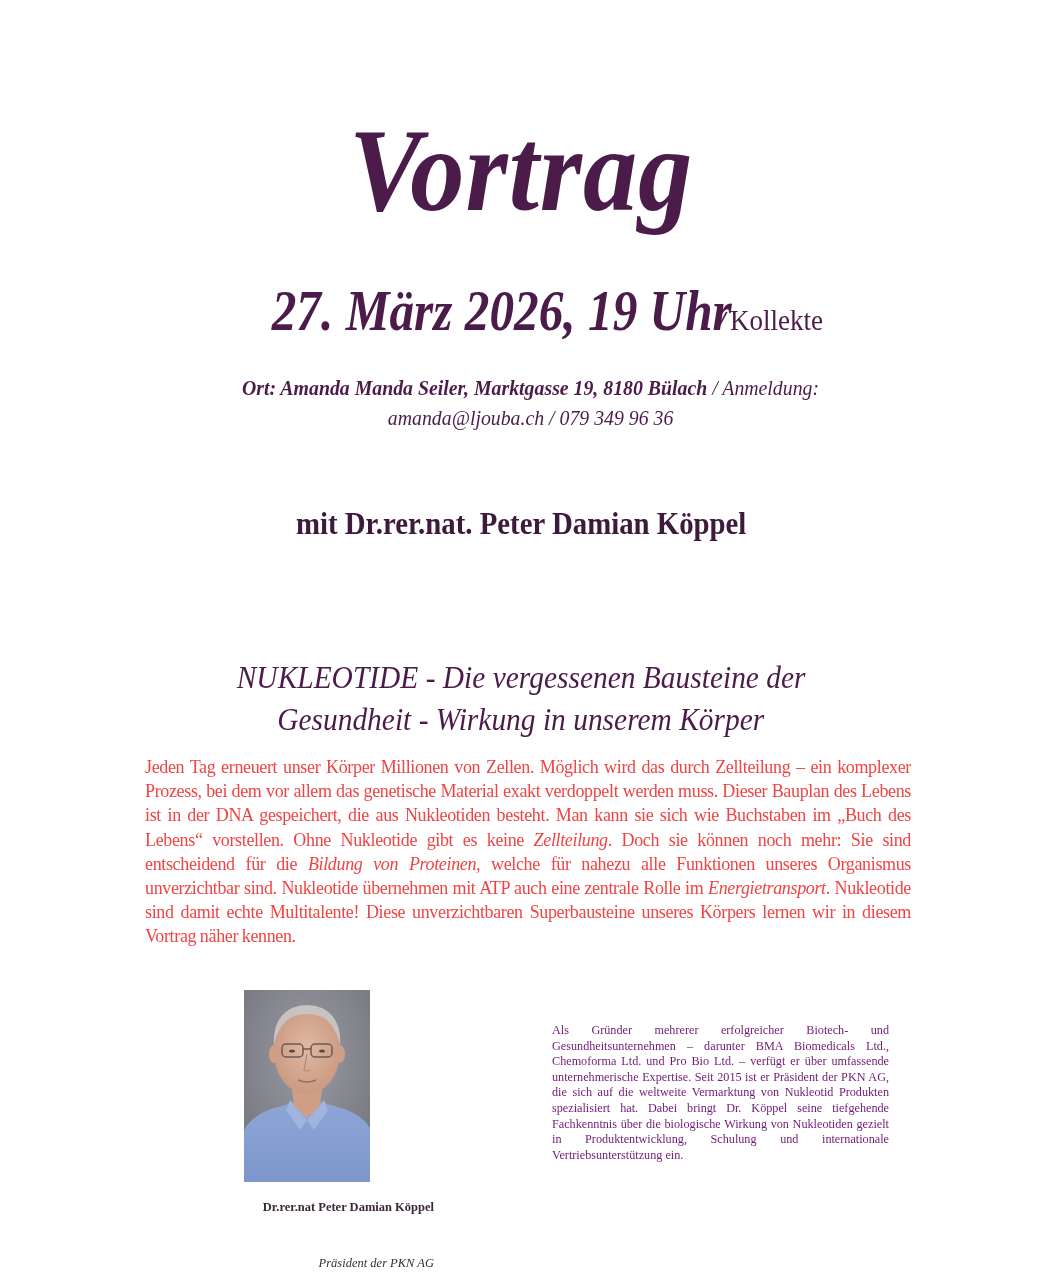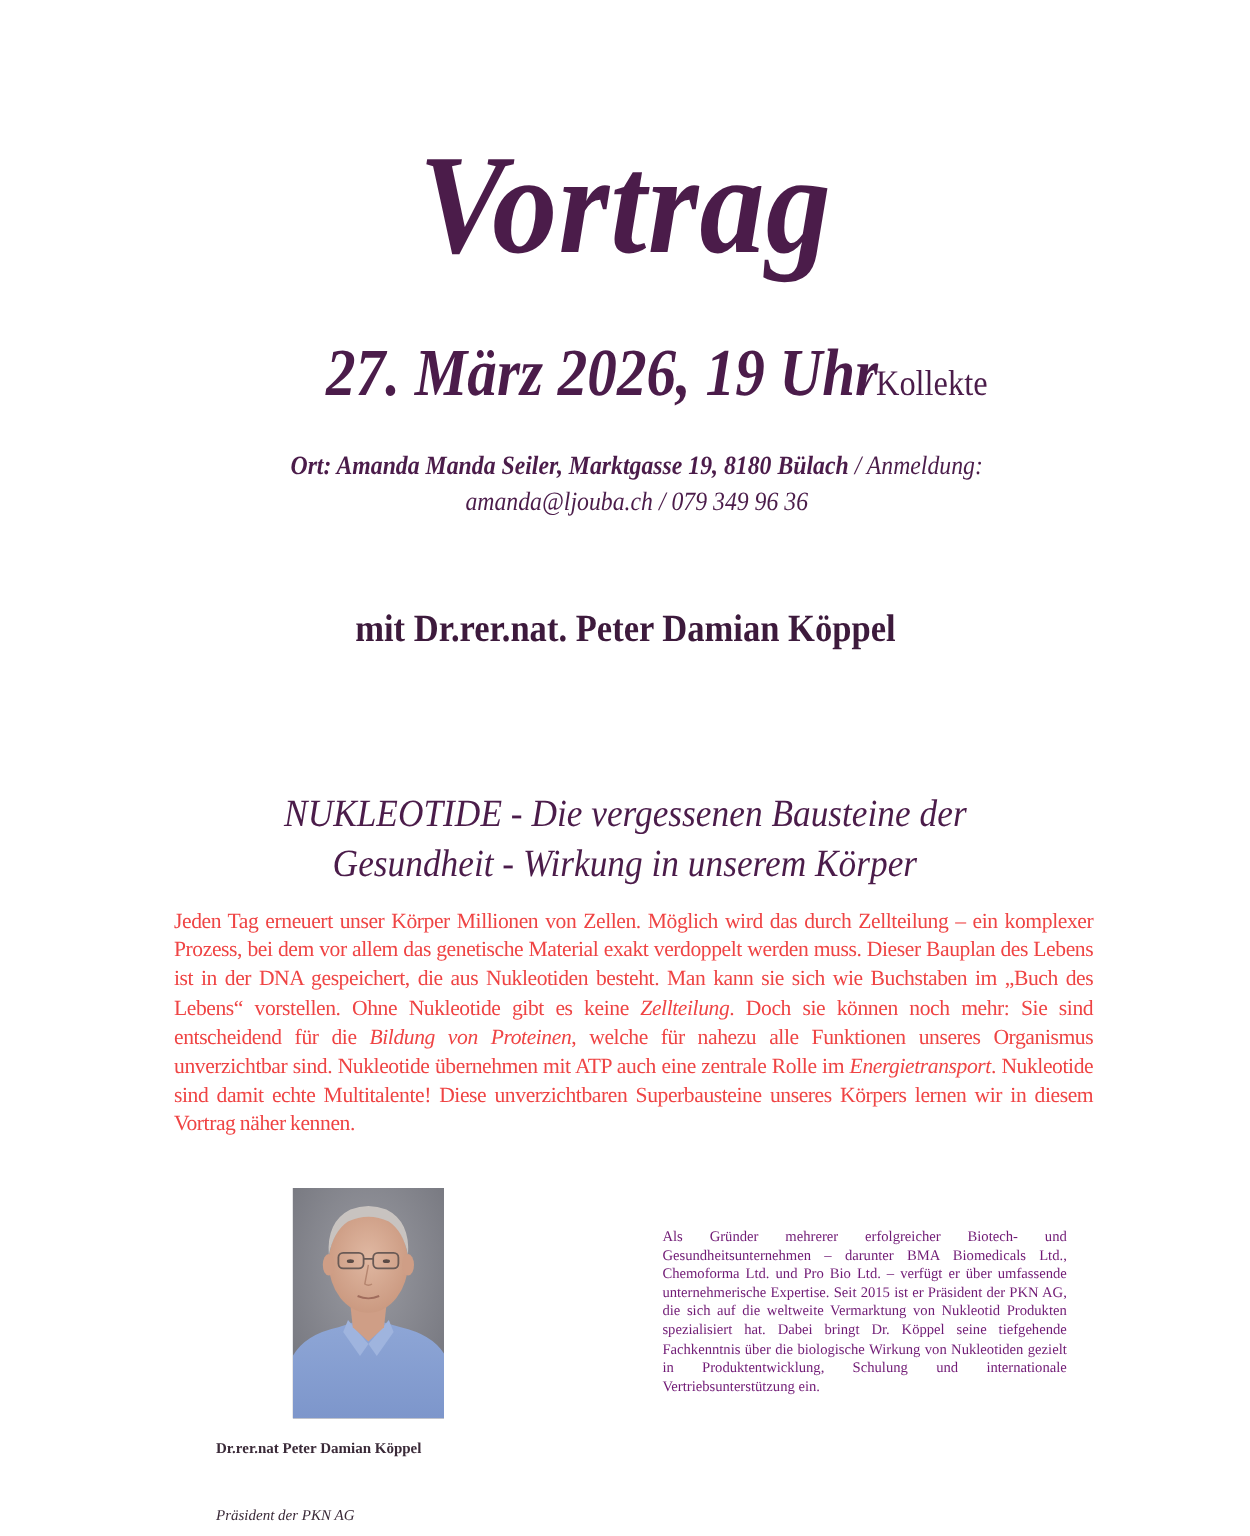--- a/index.html
+++ b/index.html
@@ -106,21 +106,21 @@
     width: 126px;
     height: 192px;
     overflow: hidden;
     background: linear-gradient(180deg, #7d7e86 0%, #868790 55%, #8f9097 100%);
   }
   .photo svg { display: block; }
 
   .caption {
     left: 180px;
     width: 254px;
-    text-align: left;
+    text-align: right;
   }
   .caption-name {
     top: 1200px;
     font-size: 12.5px;
     font-weight: bold;
     color: #3a2a38;
   }
   .caption-role {
     top: 1216px;
     font-size: 12.5px;

